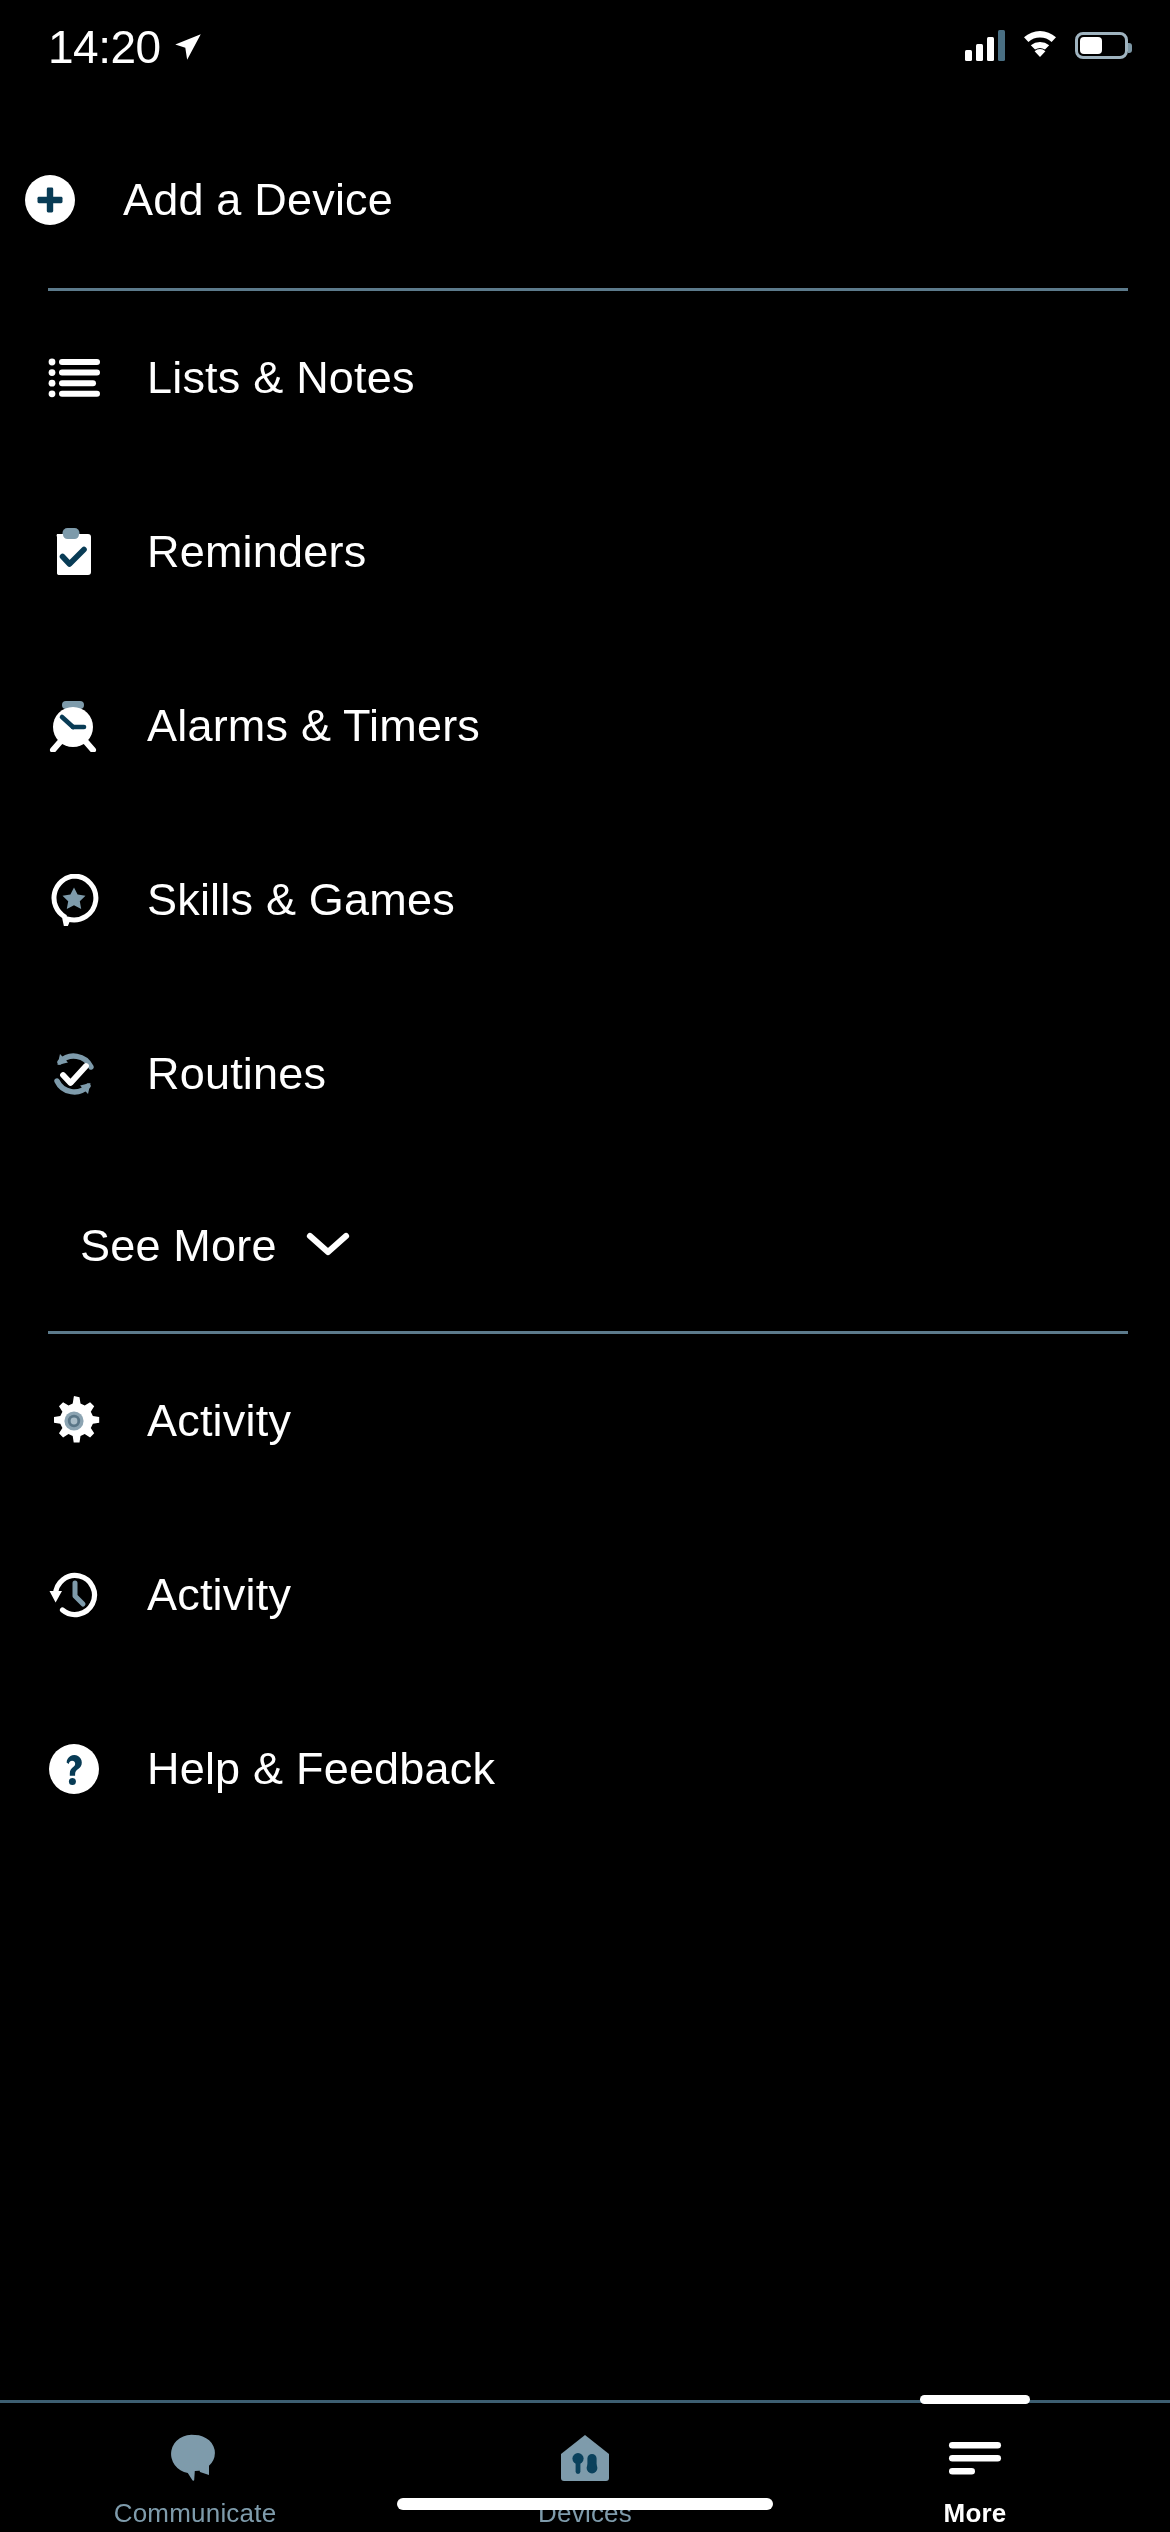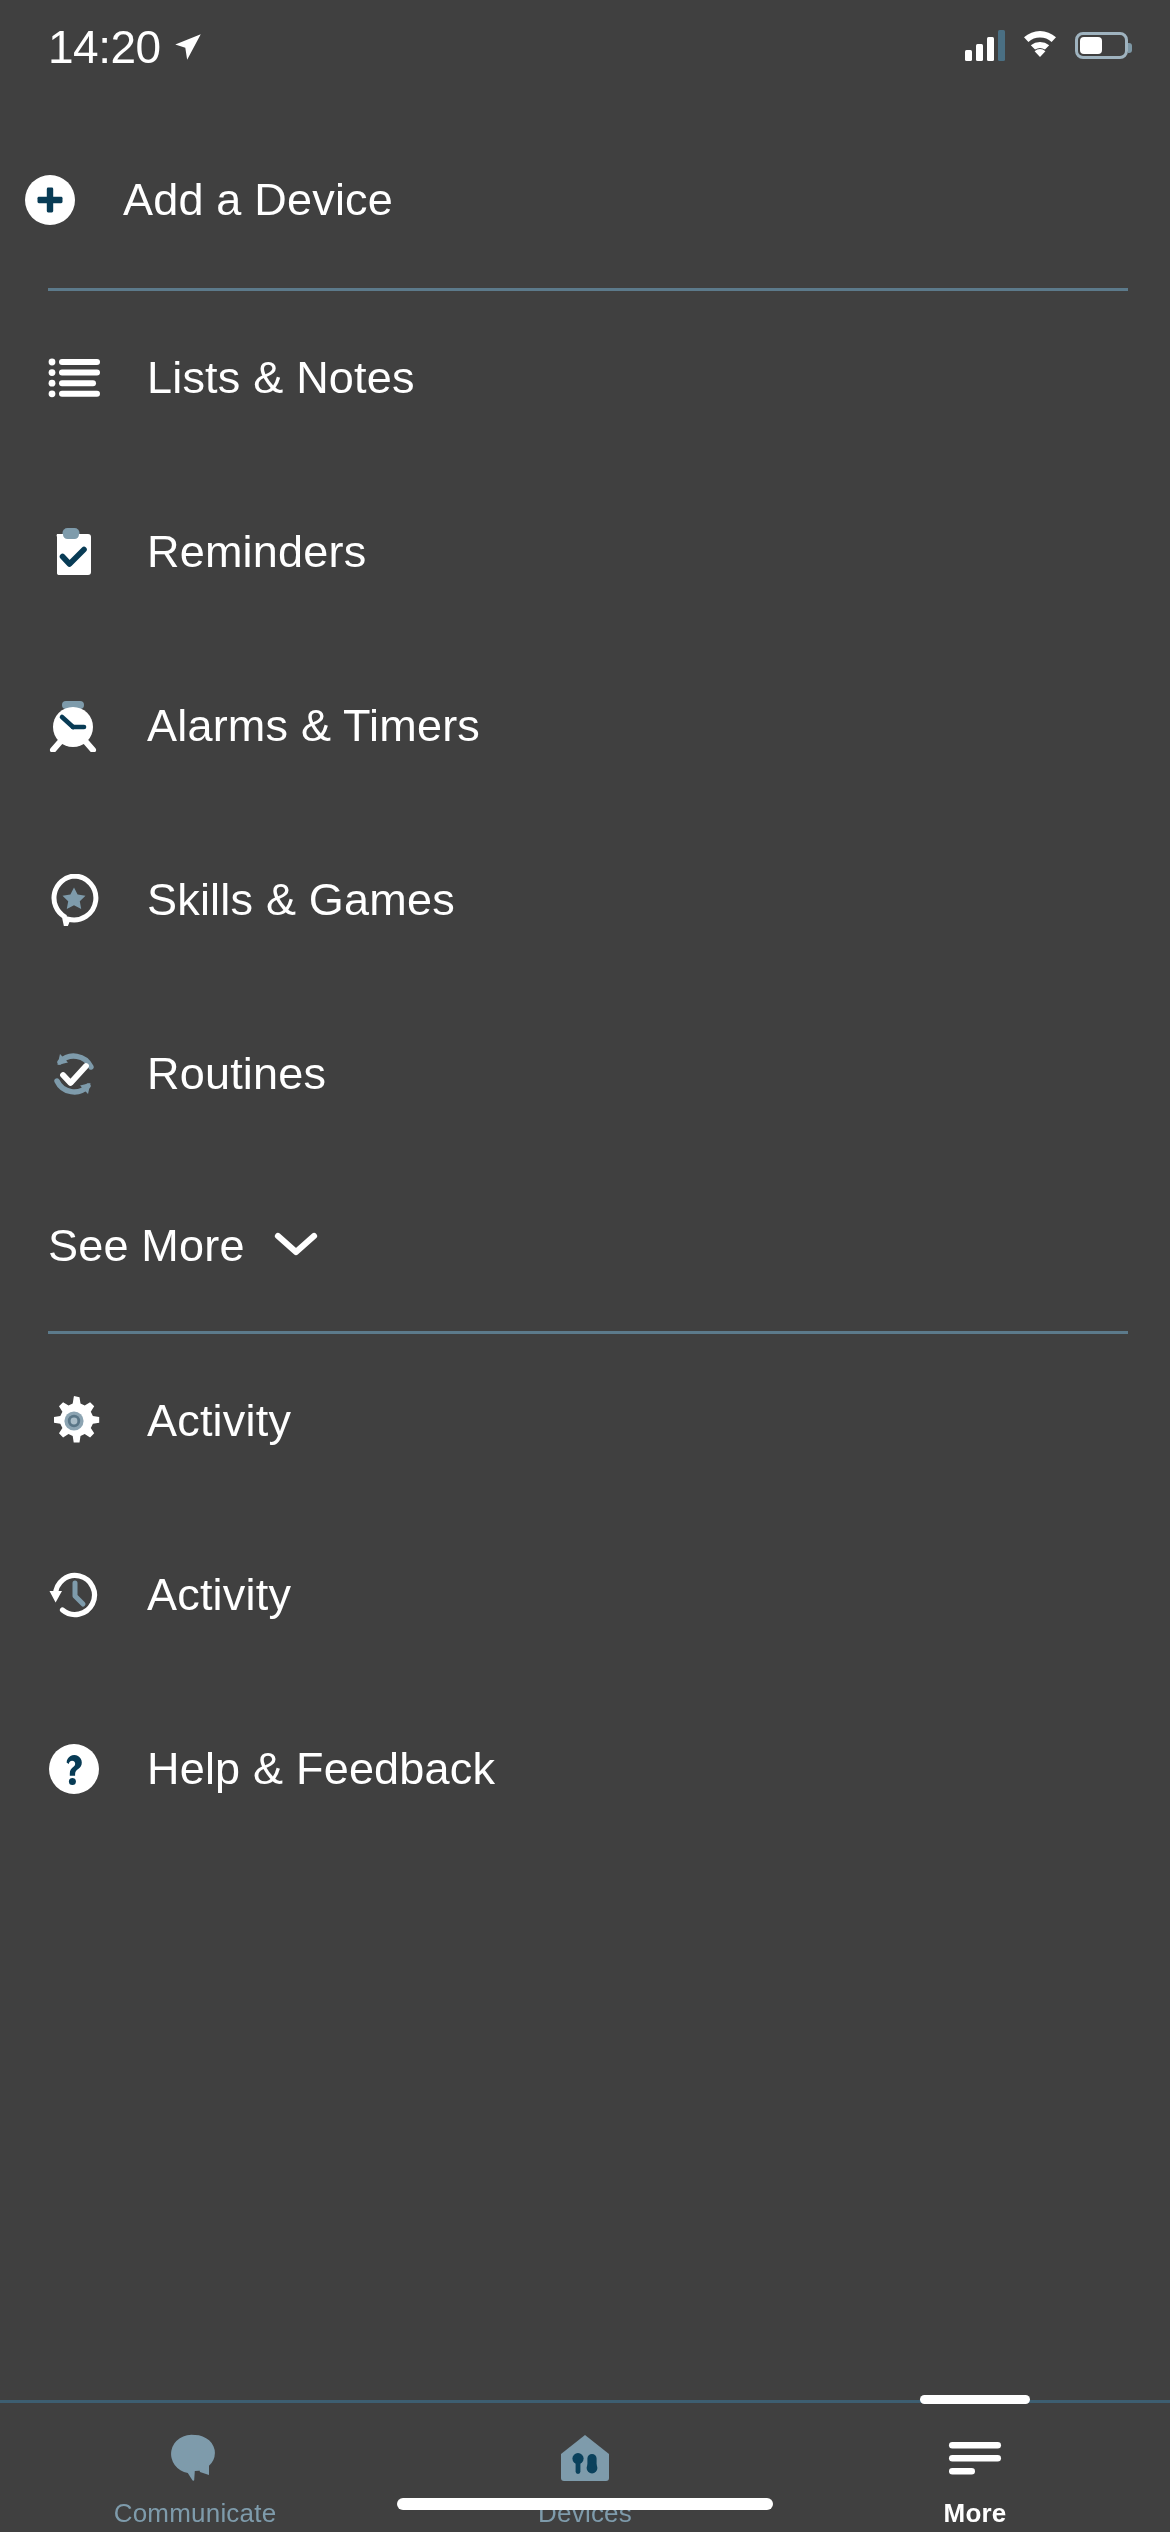--- a/index.html
+++ b/index.html
@@ -5,21 +5,21 @@
   * { margin:0; padding:0; box-sizing:border-box; }
   html, body {
     width:1170px; height:2532px;
     background:#083B55;
     font-family:"Liberation Sans", sans-serif;
     overflow:hidden;
   }
   #screen {
     position:relative;
     width:1170px; height:2532px;
-    background:#404040;
+    background:#000000;
   }
 
   
   #status-bar {
     position:absolute; top:0; left:0; width:1170px; height:112px;
   }
   #status-time-wrap {
     position:absolute; left:48px; top:24px;
     display:flex; align-items:center; gap:10px;
   }
@@ -79,21 +79,21 @@
     margin-left:48px;
     margin-right:42px;
   }
   #see-more-row {
     display:flex; align-items:center;
     height:170px;
     padding-left:48px;
     cursor:pointer;
   }
   #see-more-label {
-    color:#ffffff; font-size:45px; font-weight:400; letter-spacing:0.2px;
+    color:#ffffff; font-size:45px; font-weight:400; letter-spacing:0.2px;margin-left:32px;
   }
   #see-more-chev { margin-left:28px; display:block; }
 
   
   #tab-bar {
     position:absolute; left:0; bottom:0;
     width:1170px; height:132px;
     border-top:3px solid #3d5e71;
     display:flex;
   }

